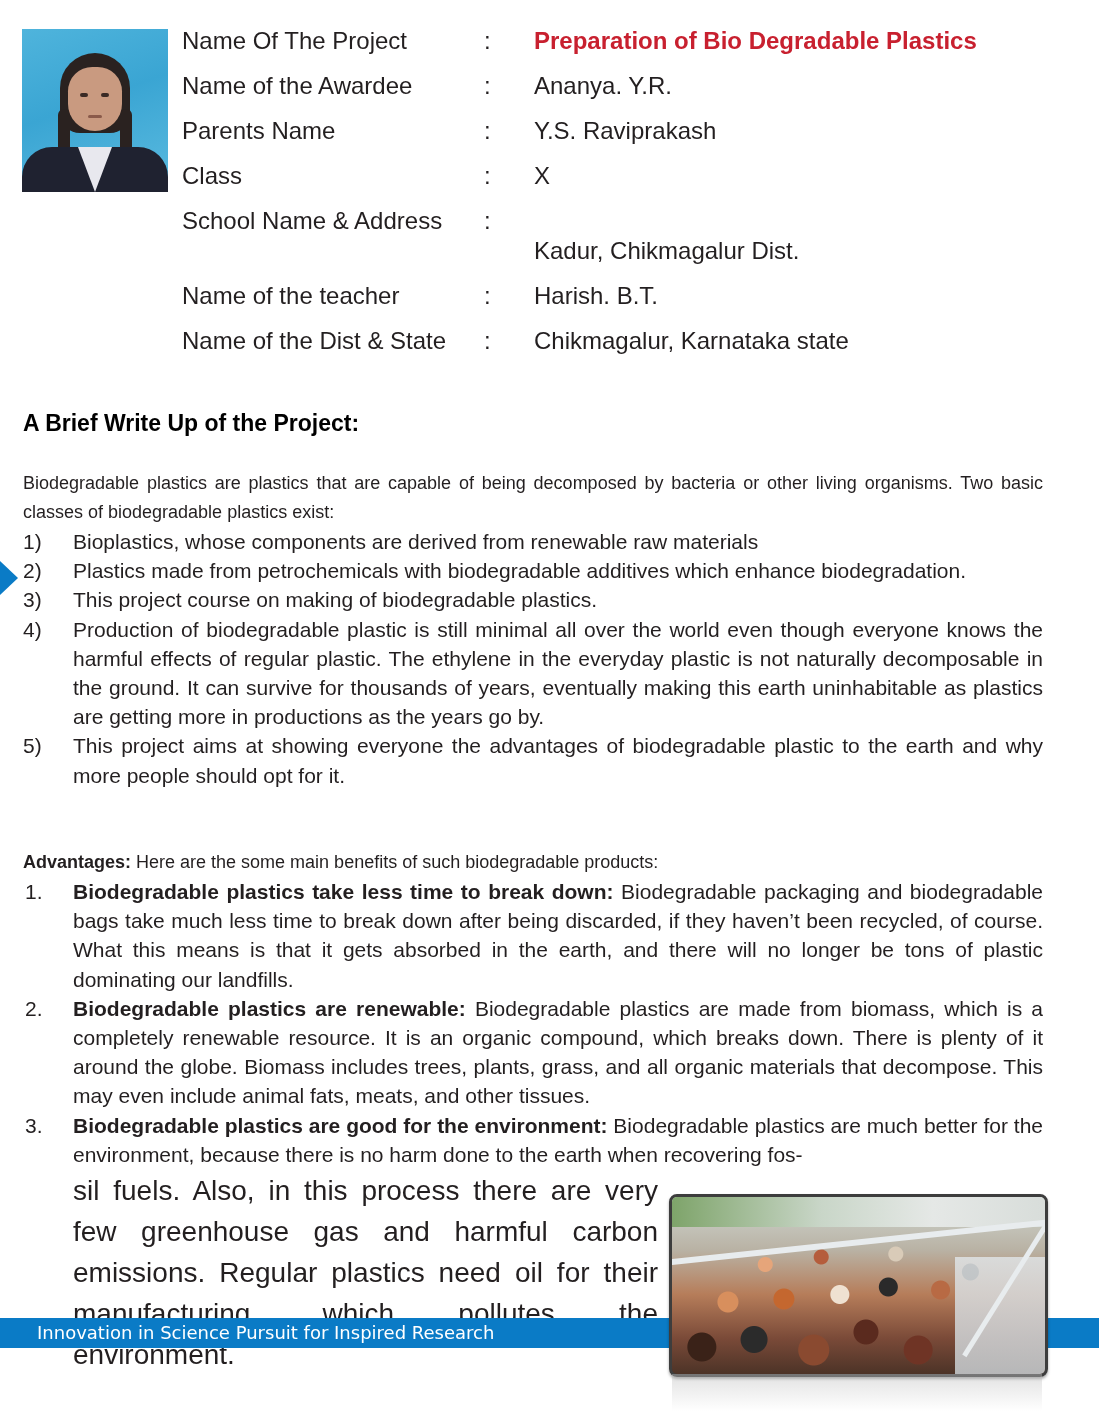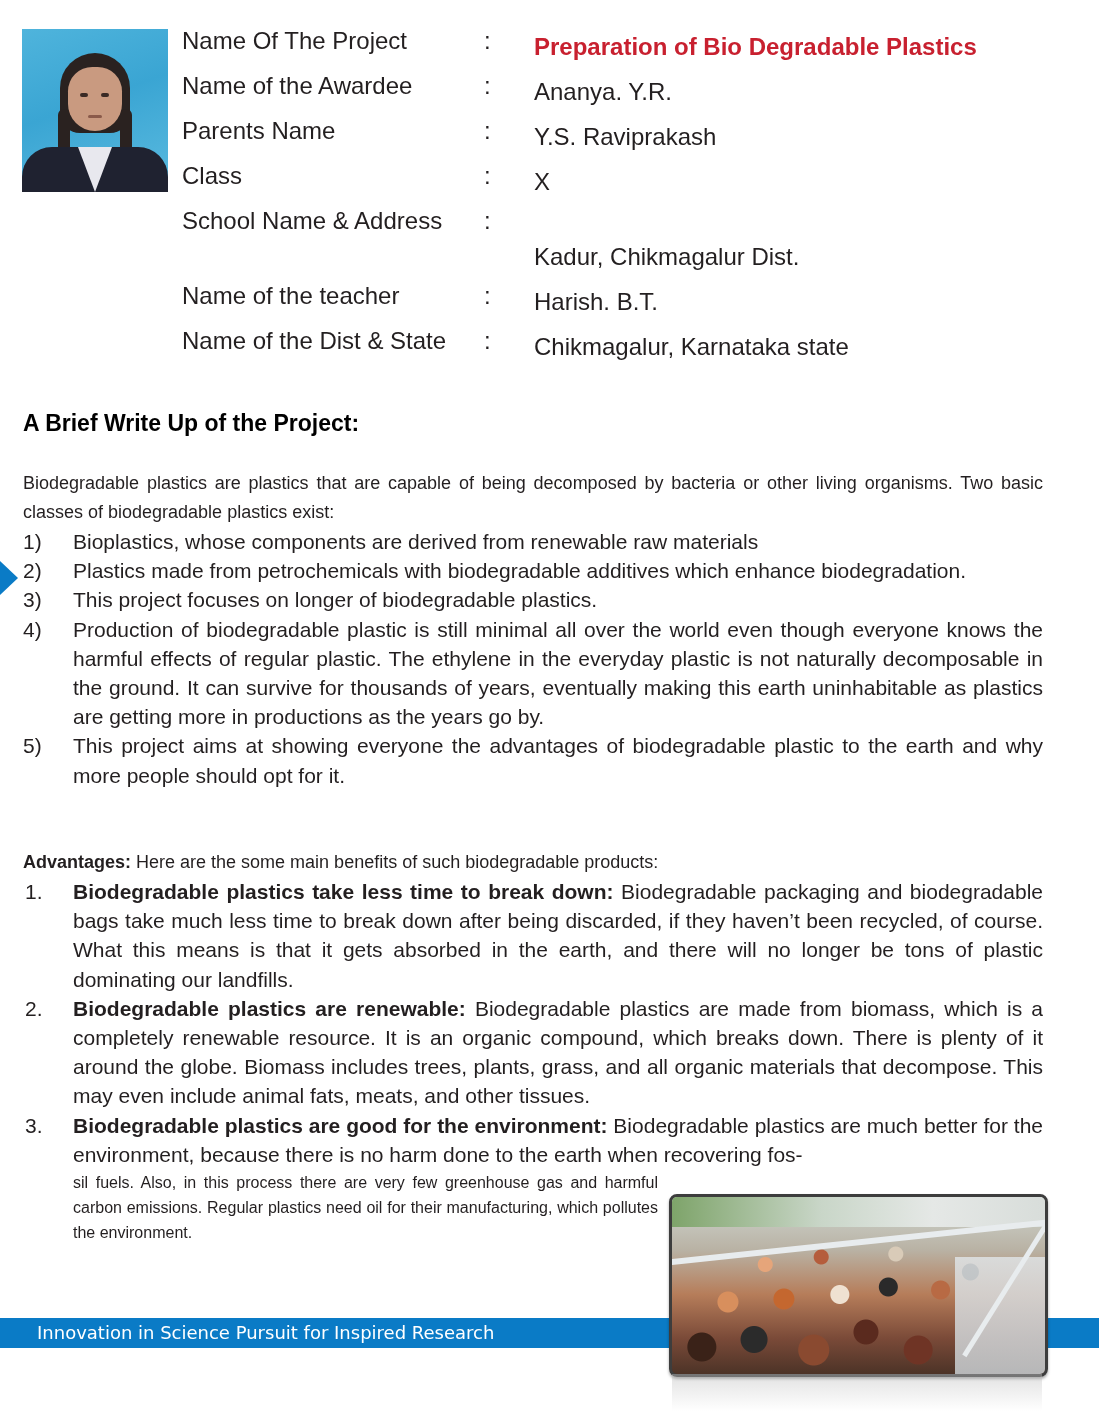--- a/index.html
+++ b/index.html
@@ -32,21 +32,21 @@
   }
   .photo .collar {
     position: absolute; left: 56px; top: 118px; width: 34px; height: 45px;
     background: #e8e8ee; clip-path: polygon(0 0, 100% 0, 50% 100%);
   }
 
   .info { position: absolute; left: 182px; top: 22px; font-size: 24px; }
   .info-row { position: relative; height: 45px; line-height: 38px; }
   .info-row .label { position: absolute; left: 0; top: 0; white-space: nowrap; }
   .info-row .colon { position: absolute; left: 302px; top: 0; }
-  .info-row .value { position: absolute; left: 352px; top: 0; white-space: nowrap; line-height: 30px; padding-top: 4px; margin-top: 6px; }
+  .info-row .value { position: absolute; left: 352px; top: 0; white-space: nowrap; line-height: 30px; padding-top: 4px; }
   .info-row.tall { height: 75px; }
   .value.highlight { color: #c8202f; font-weight: bold; }
 
   .section-title {
     position: absolute; left: 23px; top: 410px; font-size: 23px; font-weight: bold; color: #000000;
   }
 
   .body-text { position: absolute; left: 23px; width: 1020px; font-size: 18px; line-height: 29.2px; }
   .intro { top: 469px; text-align: justify; }
   .list { position: absolute; left: 23px; width: 1020px; font-size: 21px; line-height: 29.2px; margin: 0; padding: 0; list-style: none; }
@@ -57,21 +57,21 @@
   .list2 { top: 877px; }
   .list2 li .num { left: 2px; }
   b { font-weight: bold; }
 
   .arrow-marker {
     position: absolute; left: 0; top: 561px; width: 0; height: 0;
     border-top: 17px solid transparent; border-bottom: 17px solid transparent;
     border-left: 18px solid #0a7bc6;
   }
 
-  .last-para { position: absolute; left: 73px; top: 1170px; width: 585px; font-size: 16px; line-height: 25px; text-align: justify; }
+  .last-para { position: absolute; left: 73px; top: 1170px; width: 585px; font-size: 28px; line-height: 41px; text-align: justify; }
 
   .footer-band {
     position: absolute; left: 0; top: 1318px; width: 1099px; height: 30px; background: #0a7bc6;
   }
   .footer-text {
     position: absolute; left: 37px; top: 1321px; font-size: 18px; color: #ffffff; line-height: 24px;
     font-family: "DejaVu Sans", sans-serif; font-weight: normal; letter-spacing: 0px;
   }
 
   .photo2 {
@@ -167,21 +167,21 @@
 
 <div class="section-title">A Brief Write Up of the Project:</div>
 
 <div class="body-text intro">Biodegradable plastics are plastics that are capable of being decomposed by bacteria or other living organisms. Two basic classes of biodegradable plastics exist:</div>
 
 <div class="arrow-marker"></div>
 
 <ol class="list list1">
   <li><span class="num">1)</span><span>Bioplastics, whose components are derived from renewable raw materials</span></li>
   <li><span class="num">2)</span><span>Plastics made from petrochemicals with biodegradable additives which enhance biodegradation.</span></li>
-  <li><span class="num">3)</span><span>This project focuses on longer of biodegradable plastics.</span></li>
+  <li><span class="num">3)</span><span>This project course on making of biodegradable plastics.</span></li>
   <li><span class="num">4)</span><span>Production of biodegradable plastic is still minimal all over the world even though everyone knows the harmful effects of regular plastic. The ethylene in the everyday plastic is not naturally decomposable in the ground. It can survive for thousands of years, eventually making this earth uninhabitable as plastics are getting more in productions as the years go by.</span></li>
   <li><span class="num">5)</span><span>This project aims at showing everyone the advantages of biodegradable plastic to the earth and why more people should opt for it.</span></li>
 </ol>
 
 <div class="body-text adv-intro"><b>Advantages:</b><span> Here are the some main benefits of such biodegradable products:</span></div>
 
 <ol class="list list2">
   <li><span class="num">1.</span><b>Biodegradable plastics take less time to break down:</b><span> Biodegradable packaging and biodegradable bags take much less time to break down after being discarded, if they haven’t been recycled, of course. What this means is that it gets absorbed in the earth, and there will no longer be tons of plastic dominating our landfills.</span></li>
   <li><span class="num">2.</span><b>Biodegradable plastics are renewable:</b><span> Biodegradable plastics are made from biomass, which is a completely renewable resource. It is an organic compound, which breaks down. There is plenty of it around the globe. Biomass includes trees, plants, grass, and all organic materials that decompose. This may even include animal fats, meats, and other tissues.</span></li>
   <li><span class="num">3.</span><b>Biodegradable plastics are good for the environment:</b><span> Biodegradable plastics are much better for the environment, because there is no harm done to the earth when recovering fos-</span></li>

